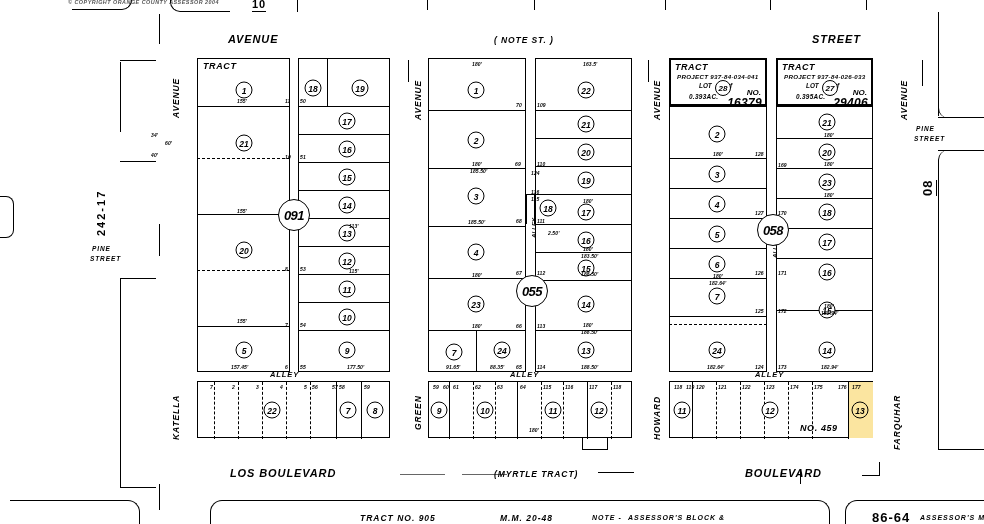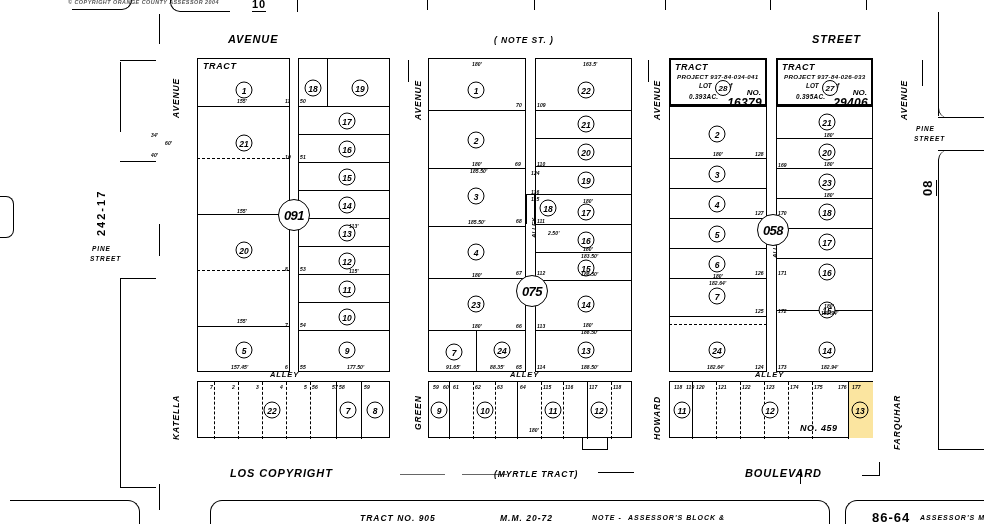--- a/index.html
+++ b/index.html
@@ -278,21 +278,21 @@
     <div class="dim" style="left:155px;top:140px;">180'</div>
     <div class="dim" style="left:155px;top:188px;">180'</div>
     <div class="dim" style="left:153px;top:195px;">183.50'</div>
     <div class="dim" style="left:153px;top:213px;">188.50'</div>
     <div class="dim" style="left:155px;top:264px;">180'</div>
     <div class="dim" style="left:153px;top:271px;">188.50'</div>
     <div class="dim" style="left:153px;top:306px;">188.50'</div>
     <div class="dim" style="left:120px;top:172px;">2.50'</div>
   </div>
 
-  <div class="bnum" style="left:532px;top:291px;">075</div>
+  <div class="bnum" style="left:532px;top:291px;">055</div>
 
   <div class="blk" style="left:669px;top:58px;width:204px;height:314px;border:none;">
 
     <div class="col" style="left:0px;top:0px;width:98px;height:314px;
          border:1.6px solid #000;"></div>
     <div class="col" style="left:107px;top:0px;width:97px;height:314px;
          border:1.6px solid #000;"></div>
     <div class="dim lbl vert" style="left:103px;top:200px;font-size:6px;
          transform:rotate(-90deg);font-style:italic;font-weight:bold;">ALLEY</div>
 
@@ -485,36 +485,36 @@
        border-bottom:none;border-left:none;border-right:none;"></div>
   <div class="corner" style="left:938px;top:150px;width:46px;height:300px;
        border-top:none;border-right:none;border-bottom:none;
        border-top-left-radius:10px;"></div>
   <div class="corner" style="left:938px;top:436px;width:46px;height:14px;
        border-top:none;border-left:none;border-right:none;"></div>
 
   <div class="corner" style="left:862px;top:462px;width:18px;height:14px;
        border-top:none;border-left:none;"></div>
 
-  <div class="lbl street" style="left:230px;top:468px;">LOS  COPYRIGHT</div>
+  <div class="lbl street" style="left:230px;top:468px;">LOS  BOULEVARD</div>
   <div class="lbl street-sm" style="left:494px;top:470px;">(MYRTLE  TRACT)</div>
   <div class="lbl street" style="left:745px;top:468px;">BOULEVARD</div>
 
   <div class="hairline" style="left:400px;top:474px;width:45px;height:1px;opacity:.6;"></div>
   <div class="hairline" style="left:462px;top:474px;width:45px;height:1px;opacity:.6;"></div>
   <div class="hairline" style="left:598px;top:472px;width:36px;height:1.2px;"></div>
   <div class="hairline" style="left:800px;top:470px;width:1.3px;height:14px;"></div>
 
   <div class="corner" style="left:210px;top:500px;width:620px;height:30px;
        border-bottom:none;border-top-left-radius:12px;border-top-right-radius:12px;"></div>
   <div class="corner" style="left:845px;top:500px;width:139px;height:30px;
        border-bottom:none;border-right:none;border-top-left-radius:12px;"></div>
   <div class="corner" style="left:10px;top:500px;width:130px;height:30px;
        border-bottom:none;border-left:none;border-top-right-radius:12px;"></div>
 
   <div class="foot" style="left:360px;top:513px;">TRACT NO. 905</div>
-  <div class="foot" style="left:500px;top:513px;">M.M. 20-72</div>
+  <div class="foot" style="left:500px;top:513px;">M.M. 20-48</div>
   <div class="foot" style="left:592px;top:514px;font-size:7px;">NOTE -</div>
   <div class="foot" style="left:628px;top:514px;font-size:7px;">ASSESSOR'S BLOCK &amp;</div>
   <div class="foot" style="left:872px;top:510px;font-size:13px;font-style:normal;">86-64</div>
   <div class="foot" style="left:920px;top:514px;font-size:7px;">ASSESSOR'S MAP</div>
 
 </div>
 
 </body></html>

